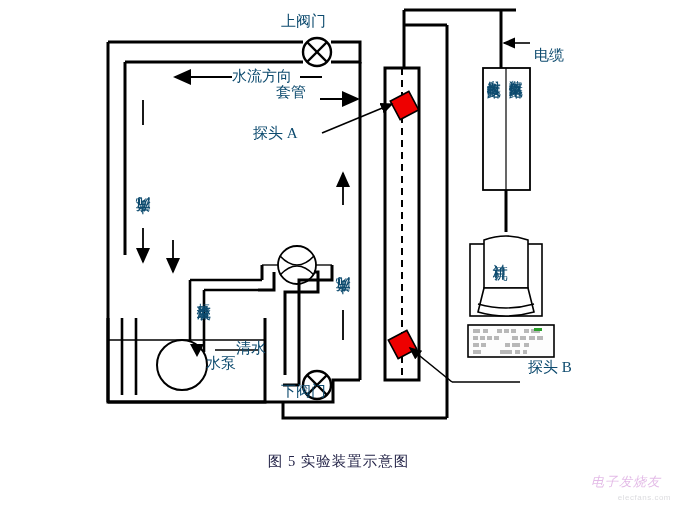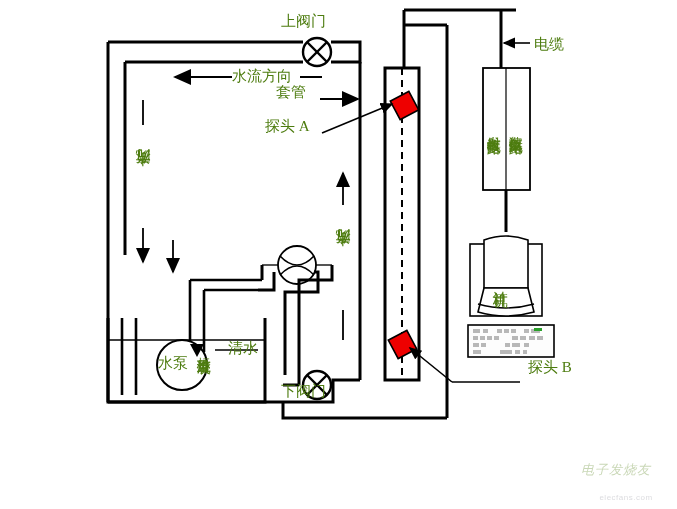--- a/index.html
+++ b/index.html
@@ -7,25 +7,24 @@
     width:677px;height:509px;position:relative;overflow:hidden;
     font-family:"Liberation Serif","DejaVu Serif",serif;
     color:#1a1a3a;
   }
   #stage{position:absolute;left:0;top:0;width:677px;height:509px;}
   svg.diagram{position:absolute;left:0;top:0;width:677px;height:509px;}
 
   .lbl{
     position:absolute;
     font-family:"Liberation Serif","DejaVu Serif",serif;
-    color:#4d7c0f;
+    color:#0c4a6e;
     white-space:nowrap;
     line-height:1.0;
     letter-spacing:0px;
-    text-align:center;
   }
   .lbl-cn{font-size:15px;}
   .vert{
     writing-mode:vertical-rl;
     text-orientation:upright;
     line-height:1.02;
     letter-spacing:1px;
     white-space:nowrap;
   }
   .vert-rot{
@@ -39,27 +38,27 @@
     position:absolute;width:677px;text-align:center;
     color:#242448;
   }
   #cap-cn{top:452px;font-size:14.5px;letter-spacing:1px;}
   #cap-en{top:478px;font-size:15px;font-weight:bold;letter-spacing:0.4px;}
   .watermark{
     position:absolute;right:6px;bottom:6px;width:90px;height:48px;
     opacity:.30;pointer-events:none;
   }
   .wm-txt{
-    position:absolute;left:0;bottom:1px;width:90px;text-align:center;
+    position:absolute;left:0;bottom:1px;width:90px;text-align:right;
     font-size:8px;color:#8a8a96;font-family:"Liberation Sans",sans-serif;
     letter-spacing:.5px;
   }
   .wm-cn{
-    position:absolute;left:0;bottom:24px;width:90px;text-align:left;
-    font-size:13px;color:#4d7c0f;font-family:"Liberation Serif",serif;
+    position:absolute;left:0;bottom:12px;width:90px;text-align:center;
+    font-size:13px;color:#a21caf;font-family:"Liberation Serif",serif;
     font-style:italic;letter-spacing:1px;
   }
 </style>
 </head>
 <body>
 
 <div id="stage">
 
   <svg class="diagram" viewBox="0 0 677 509">
     <defs>
@@ -256,43 +255,44 @@
       <line x1="173" y1="240" x2="173" y2="272" stroke="#000" stroke-width="1.8" marker-end="url(#ah)"></line>
     </g>
   </svg>
 
   <div class="lbl lbl-cn" style="left:281px;top:14px;">上阀门</div>
 
   <div class="lbl lbl-cn" style="left:232px;top:69px;">水流方向</div>
 
   <div class="lbl lbl-cn" style="left:276px;top:85px;">套管</div>
 
-  <div class="lbl lbl-cn" style="left:253px;top:119px;margin-left:12px;">探头 A</div>
+  <div class="lbl lbl-cn" style="left:253px;top:126px;">探头 A</div>
 
   <div class="lbl lbl-cn vert-rot" style="left:136px;top:127px;height:100px;">水流方向</div>
 
   <div class="lbl lbl-cn vert-rot" style="left:336px;top:207px;height:100px;">水流方向</div>
 
-  <div class="lbl lbl-cn" style="left:534px;top:37px;">电缆</div>
+  <div class="lbl lbl-cn" style="left:534px;top:48px;">电缆</div>
 
   <div class="lbl lbl-cn vert" style="left:486px;top:69px;height:118px;font-size:14px;">发射接收电路</div>
 
   <div class="lbl lbl-cn vert" style="left:508px;top:69px;height:118px;font-size:14px;">数据采集电路</div>
 
   <div class="lbl lbl-cn vert" style="left:492px;top:252px;height:56px;font-size:15px;">计算机</div>
 
   <div class="lbl lbl-cn" style="left:528px;top:360px;">探头 B</div>
 
-  <div class="lbl lbl-cn" style="left:158px;top:356px;">水泵</div>
+  <div class="lbl lbl-cn" style="left:158px;top:356px;padding-left:48px;">水泵</div>
 
   <div class="lbl lbl-cn vert" style="left:196px;top:292px;height:112px;font-size:14px;">标准流量表</div>
 
-  <div class="lbl lbl-cn" style="left:228px;top:341px;">清水</div>
+  <div class="lbl lbl-cn" style="left:236px;top:341px;">清水</div>
 
   <div class="lbl lbl-cn" style="left:281px;top:384px;">下阀门</div>
 
+  <div class="caption" id="cap-cn">图 5   实验装置示意图</div>
 
   <div class="watermark">
     <div class="wm-cn">电子发烧友</div>
     <div class="wm-txt">elecfans.com</div>
   </div>
 
 </div>
 
 </body></html>

